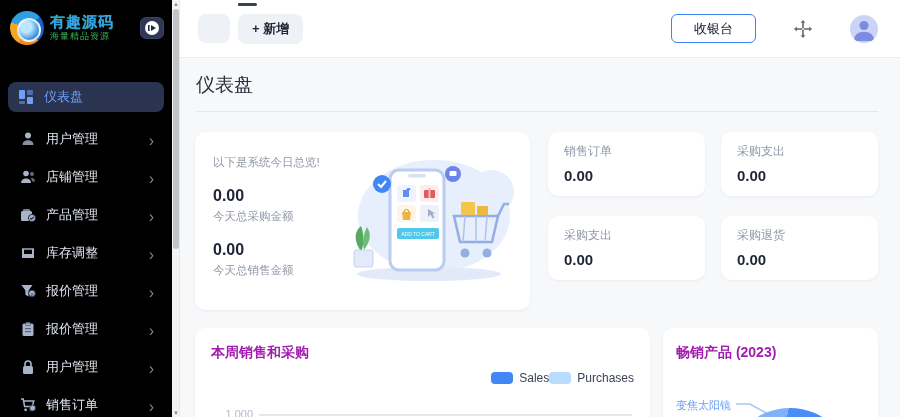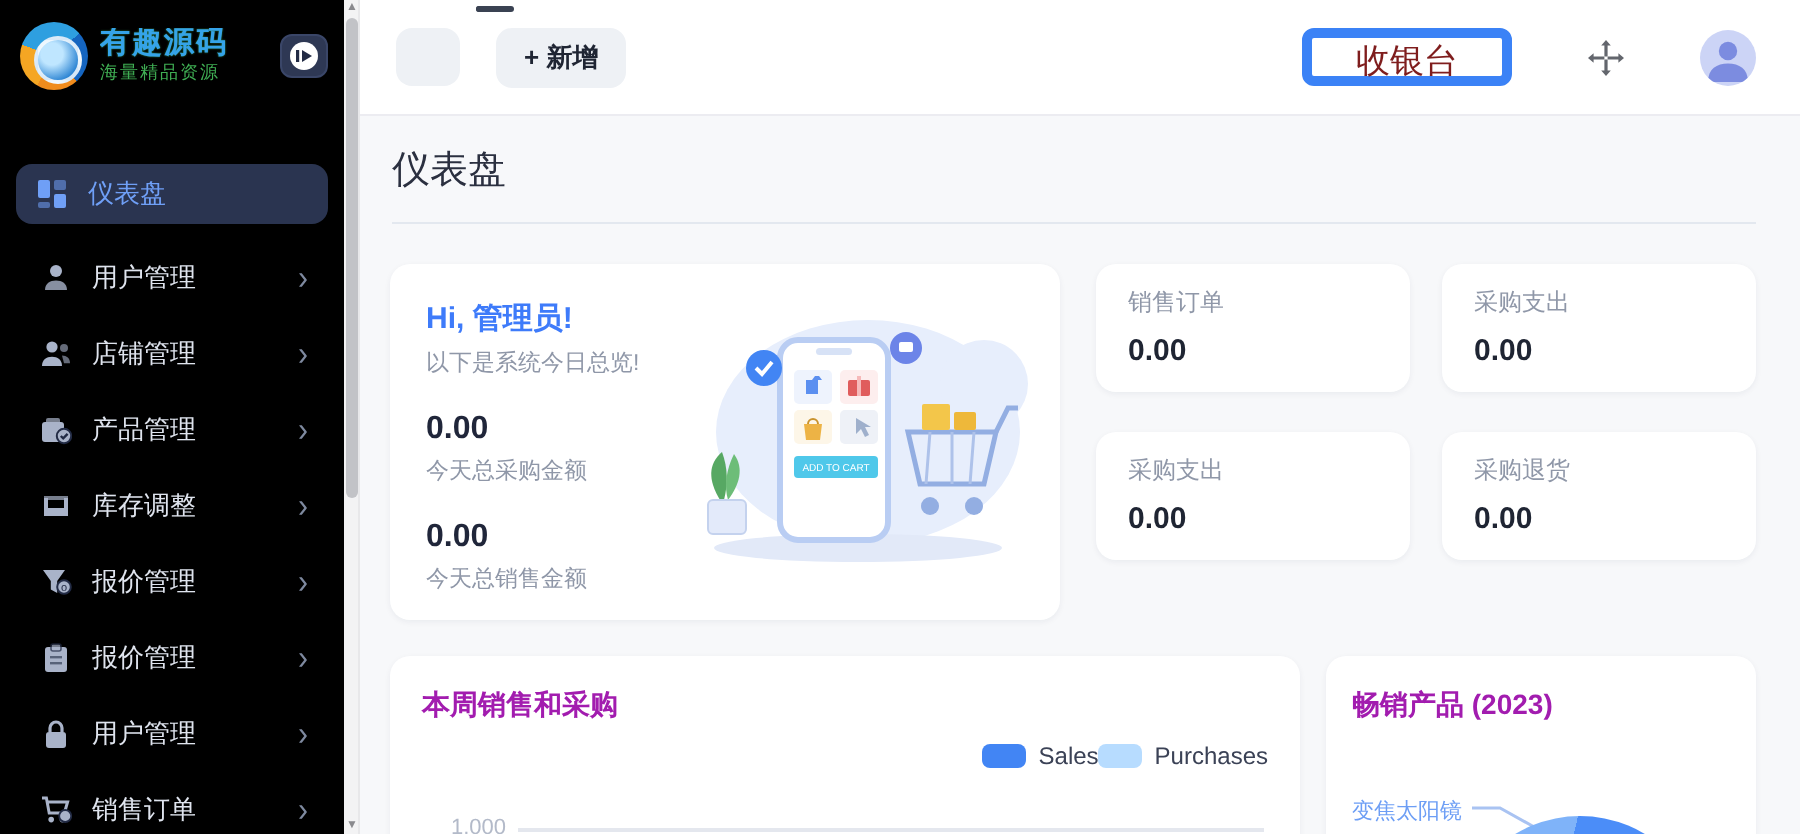--- a/index.html
+++ b/index.html
@@ -36,25 +36,25 @@
   .sb-arrow { position:absolute; left:0; width:8px; height:8px; color:#8a8a8e; font-size:6px; text-align:center; line-height:8px; cursor:pointer; }
   .sb-thumb { position:absolute; left:1px; top:9px; width:6px; height:240px; border-radius:3px; background:#c2c3c7; cursor:pointer; }
 
   
   .main { position:absolute; left:180px; top:0; width:720px; height:417px; }
   .topbar { height:58px; background:#fff; border-bottom:1px solid #ececf1; display:flex; align-items:center; padding:0 22px 0 18px; }
   .icon-btn { width:32px; height:29px; border-radius:8px; background:#eef1f5; border:none; display:flex; flex-direction:column;
     align-items:center; justify-content:center; gap:3px; cursor:pointer; }
   .icon-btn .bar { height:2.5px; border-radius:2px; background:#3a4252; }
   .icon-btn .bar.b1 { width:16px; } .icon-btn .bar.b2 { width:11px; align-self:flex-start; margin-left:8px; } .icon-btn .bar.b3 { width:16px; }
-  .new-btn { margin-left:18px; height:30px; padding:0 14px; border-radius:8px; background:#eef1f5; border:none;
+  .new-btn { margin-left:8px; height:30px; padding:0 14px; border-radius:8px; background:#eef1f5; border:none;
     font-family:inherit; font-size:13px; font-weight:bold; color:#1f2533; cursor:pointer; }
   .topbar-right { margin-left:auto; display:flex; align-items:center; }
-  .pos-btn { height:29px; padding:0 22px; border-radius:6px; background:#fff; border:5px solid #3b82f6; color:#7f1d1d;
-    font-family:inherit; font-size:17px; cursor:pointer; }
+  .pos-btn { height:29px; padding:0 22px; border-radius:6px; background:#fff; border:1px solid #3b82f6; color:#0f172a;
+    font-family:inherit; font-size:13px; cursor:pointer; }
   .move-icon { margin-left:38px; color:#63666d; cursor:pointer; display:flex; }
   .avatar { margin-left:38px; width:28px; height:28px; border-radius:50%; background:#ccd4f6; overflow:hidden; cursor:pointer; position:relative; }
   .avatar svg { display:block; }
 
   .page-head { padding:14px 22px 0 16px; }
   .page-title { font-size:19px; color:#2b3040; font-weight:normal; }
   .page-divider { margin:13px 0 0 0; border:none; border-top:1px solid #e3e8ef; }
 
   .content { padding:20px 22px 0 15px; display:flex; flex-direction:column; }
   .row1 { display:flex; }
@@ -261,21 +261,20 @@
   <div class="page-head">
     <h1 class="page-title">仪表盘</h1>
     <hr class="page-divider">
   </div>
 
   <div class="content">
     <div class="row1">
 
       <div class="card welcome-card">
         <div class="welcome-left">
-          <div class="greeting">Hi, 管理员!</div>
           <div class="welcome-sub">以下是系统今日总览!</div>
           <div class="w-val">0.00</div>
           <div class="w-lab">今天总采购金额</div>
           <div class="w-val">0.00</div>
           <div class="w-lab">今天总销售金额</div>
         </div>
         <div class="welcome-illu">
           <svg width="182" height="134" viewBox="0 0 182 134">
             <ellipse cx="100" cy="62" rx="76" ry="56" fill="#e7eefc"></ellipse>
             <circle cx="158" cy="38" r="22" fill="#e7eefc"></circle>

